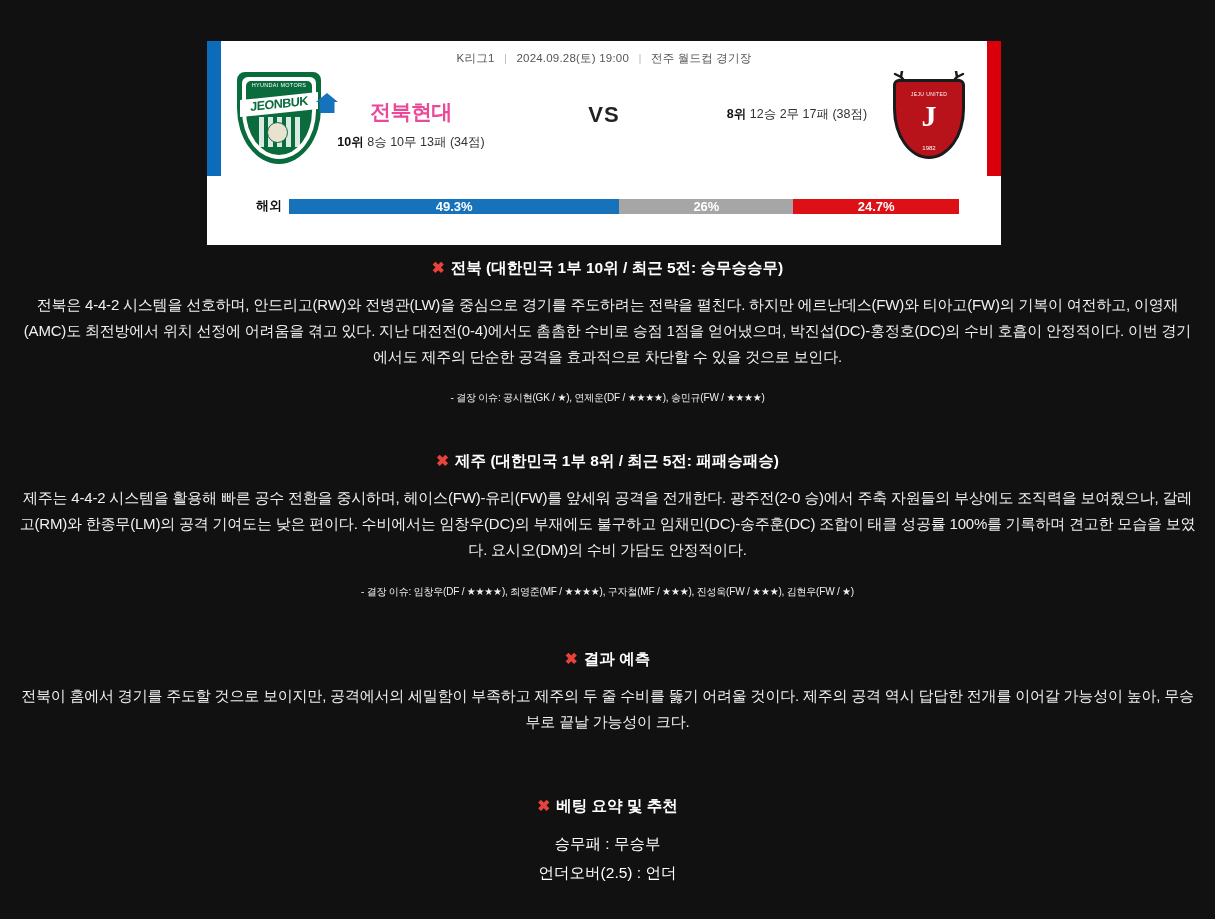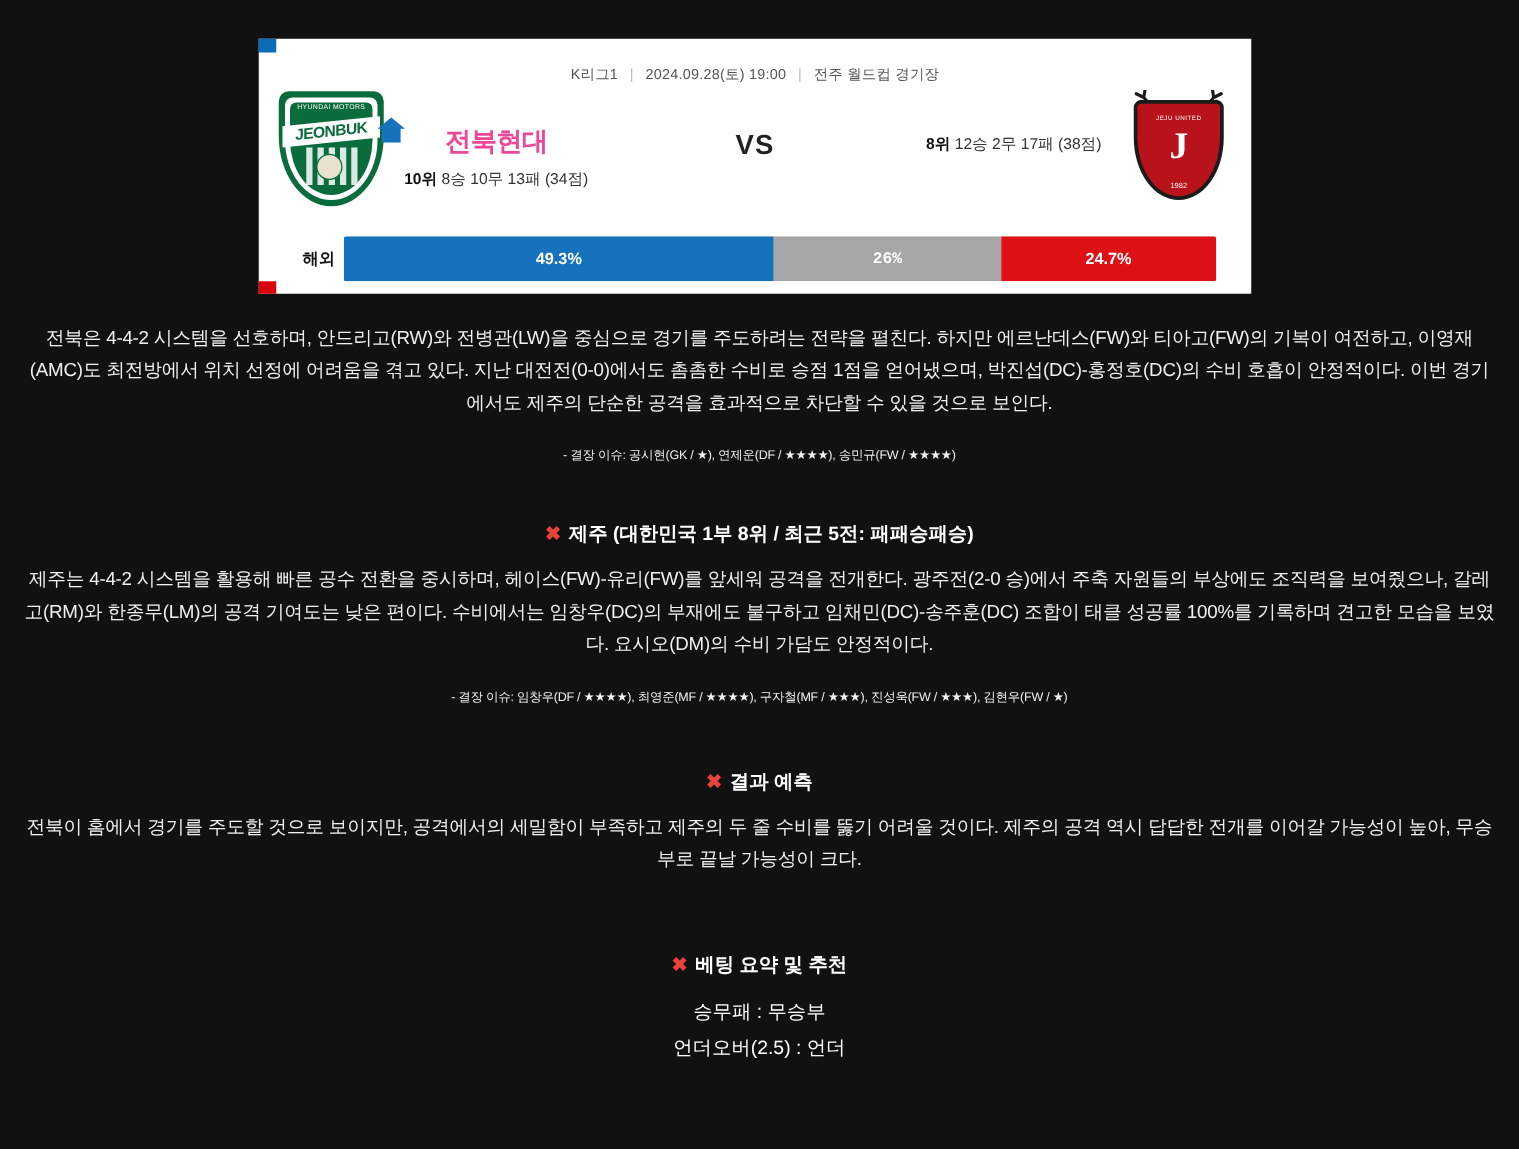--- a/index.html
+++ b/index.html
@@ -12,26 +12,26 @@
     background: #111111;
     font-family: "Liberation Sans", sans-serif;
     color: #ffffff;
     overflow: hidden;
   }
 
   
   .match-card {
     position: absolute;
     left: 207px;
-    top: 31px;
+    top: 41px;
     width: 794px;
     height: 204px;
     background: #ffffff;
     display: flex;
-    flex-direction: column;
+    flex-direction: row;
   }
   .side-bar-left {
     width: 14px;
     background: #0d6cb9;
     height: 135px;
   }
   .side-bar-right {
     width: 14px;
     background: #d9000b;
     height: 135px;
@@ -270,20 +270,21 @@
     color: #111111;
     width: 40px;
     text-align: center;
   }
   .odds-bar {
     flex: 1;
     height: 36px;
     display: flex;
     border-radius: 2px;
     overflow: hidden;
+    align-items: center;
   }
   .odds-seg {
     display: flex;
     align-items: center;
     justify-content: center;
     font-size: 13px;
     font-weight: bold;
     color: #ffffff;
   }
   .odds-seg.home { background: #1672bb; }
@@ -411,34 +412,37 @@
           </div>
         </div>
       </div>
     </div>
 
 
     <div class="odds-bar-row">
       <div class="odds-label">해외</div>
       <div class="odds-bar">
         <div class="odds-seg home" id="seg-home" style="width: 49.3%; background: rgb(22, 114, 187);">49.3%</div>
-        <div class="odds-seg draw" id="seg-draw" style="width: 26%; background: rgb(166, 166, 166); font-family: Liberation Mono, monospace;">26%</div>
+        <div class="odds-seg draw" id="seg-draw" style="width: 26%; background: rgb(166, 166, 166);">26%</div>
         <div class="odds-seg away" id="seg-away" style="width: 24.7%; background: rgb(221, 16, 22);">24.7%</div>
       </div>
     </div>
 
   </div>
 
   <div class="side-bar-right"></div>
 </div>
 
 <div class="analysis">
 
   <div>
-    <div class="para">전북은 4-4-2 시스템을 선호하며, 안드리고(RW)와 전병관(LW)을 중심으로 경기를 주도하려는 전략을 펼친다. 하지만 에르난데스(FW)와 티아고(FW)의 기복이 여전하고, 이영재(AMC)도 최전방에서 위치 선정에 어려움을 겪고 있다. 지난 대전전(0-0)에서도 촘촘한 수비로 승점 1점을 얻어냈으며, 박진섭(DC)-홍정호(DC)의 수비 호흡이 안정적이다. 이번 경기에서도 제주의 단순한 공격을 효과적으로 차단할 수 있을 것으로 보인다.</div>
+    <div class="sec-head">
+      <span class="xmark">✖</span><span>전북 (대한민국 1부 10위 / 최근 5전: 승무승승무)</span>
+    </div>
+    <div class="para">전북은 4-4-2 시스템을 선호하며, 안드리고(RW)와 전병관(LW)을 중심으로 경기를 주도하려는 전략을 펼친다. 하지만 에르난데스(FW)와 티아고(FW)의 기복이 여전하고, 이영재(AMC)도 최전방에서 위치 선정에 어려움을 겪고 있다. 지난 대전전(0-4)에서도 촘촘한 수비로 승점 1점을 얻어냈으며, 박진섭(DC)-홍정호(DC)의 수비 호흡이 안정적이다. 이번 경기에서도 제주의 단순한 공격을 효과적으로 차단할 수 있을 것으로 보인다.</div>
     <div class="keyissue">- 결장 이슈: 공시현(GK / ★), 연제운(DF / ★★★★), 송민규(FW / ★★★★)</div>
   </div>
 
   <div class="block-gap-1"></div>
 
   <div>
     <div class="sec-head">
       <span class="xmark">✖</span><span>제주 (대한민국 1부 8위 / 최근 5전: 패패승패승)</span>
     </div>
     <div class="para">제주는 4-4-2 시스템을 활용해 빠른 공수 전환을 중시하며, 헤이스(FW)-유리(FW)를 앞세워 공격을 전개한다. 광주전(2-0 승)에서 주축 자원들의 부상에도 조직력을 보여줬으나, 갈레고(RM)와 한종무(LM)의 공격 기여도는 낮은 편이다. 수비에서는 임창우(DC)의 부재에도 불구하고 임채민(DC)-송주훈(DC) 조합이 태클 성공률 100%를 기록하며 견고한 모습을 보였다. 요시오(DM)의 수비 가담도 안정적이다.</div>

